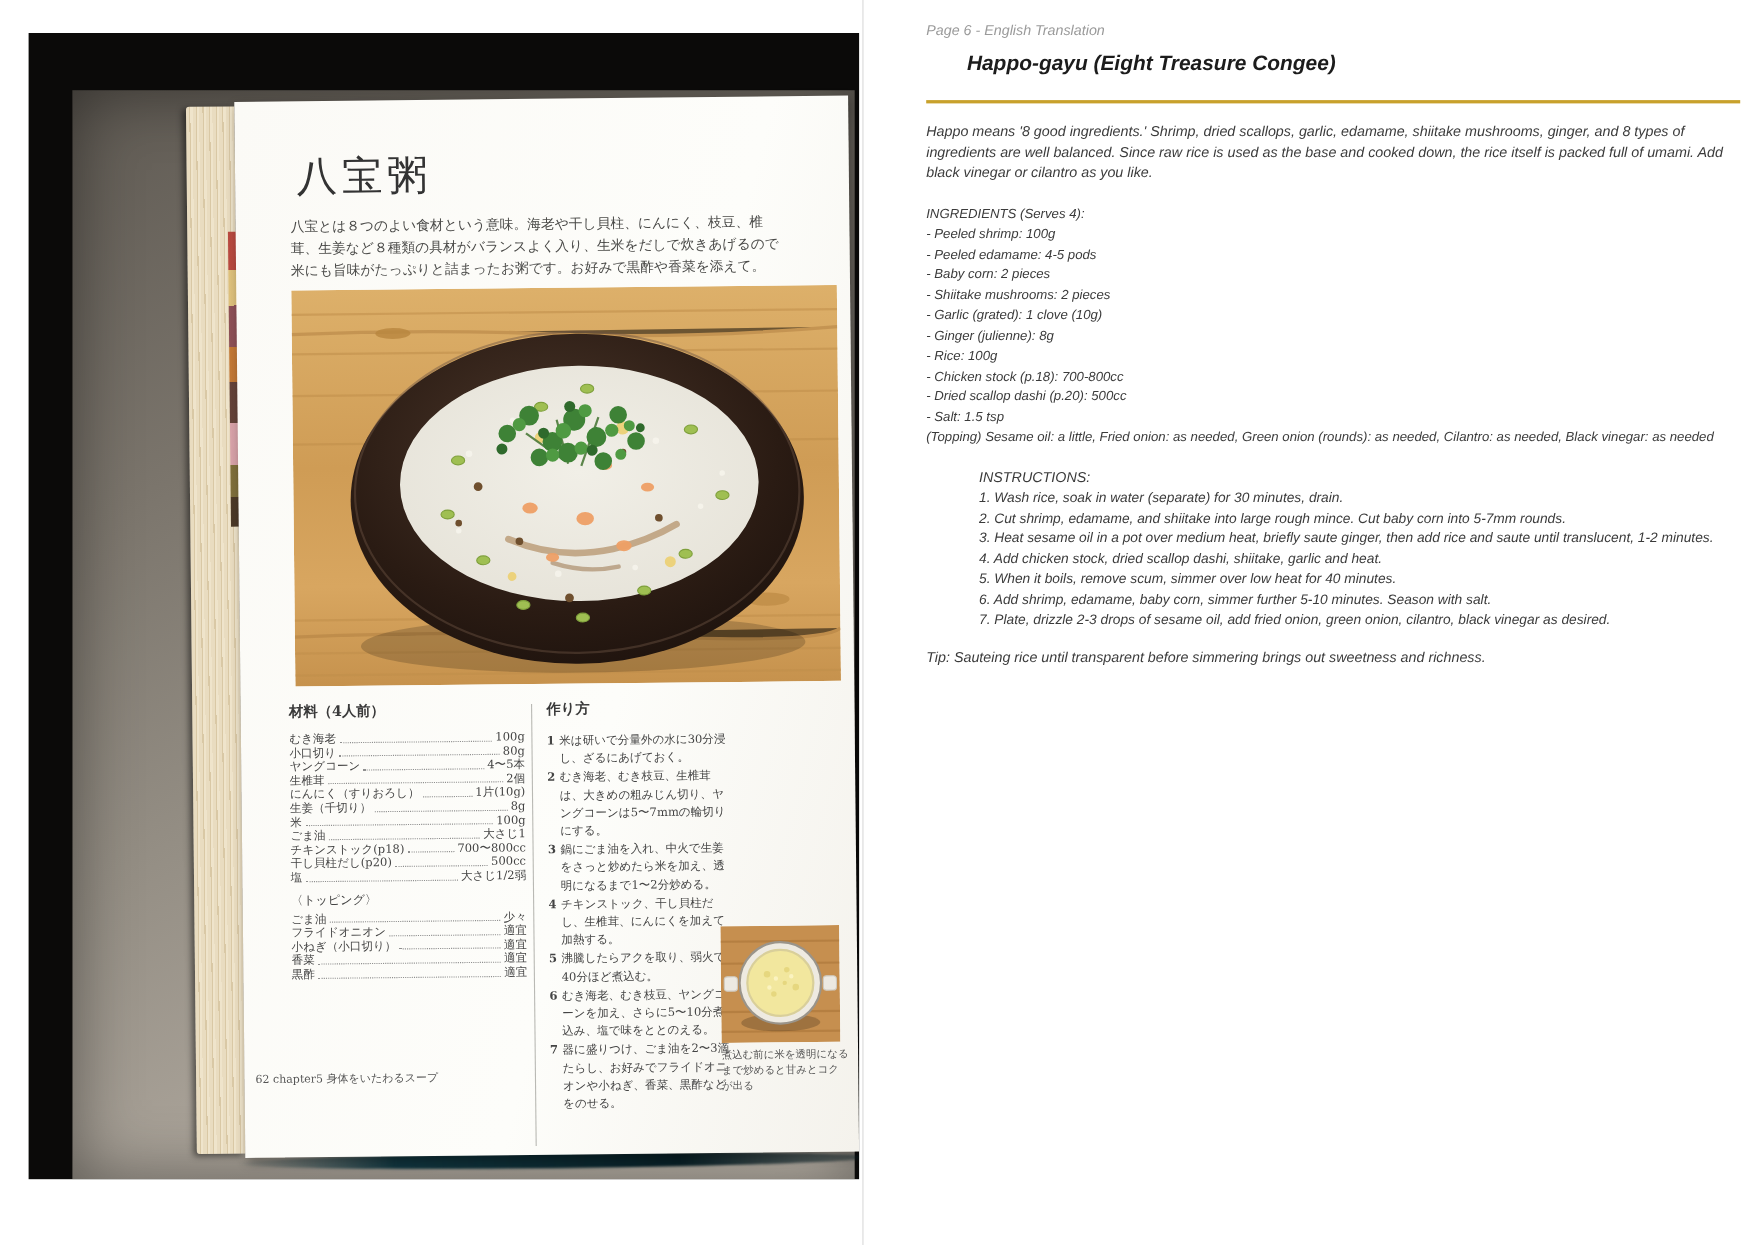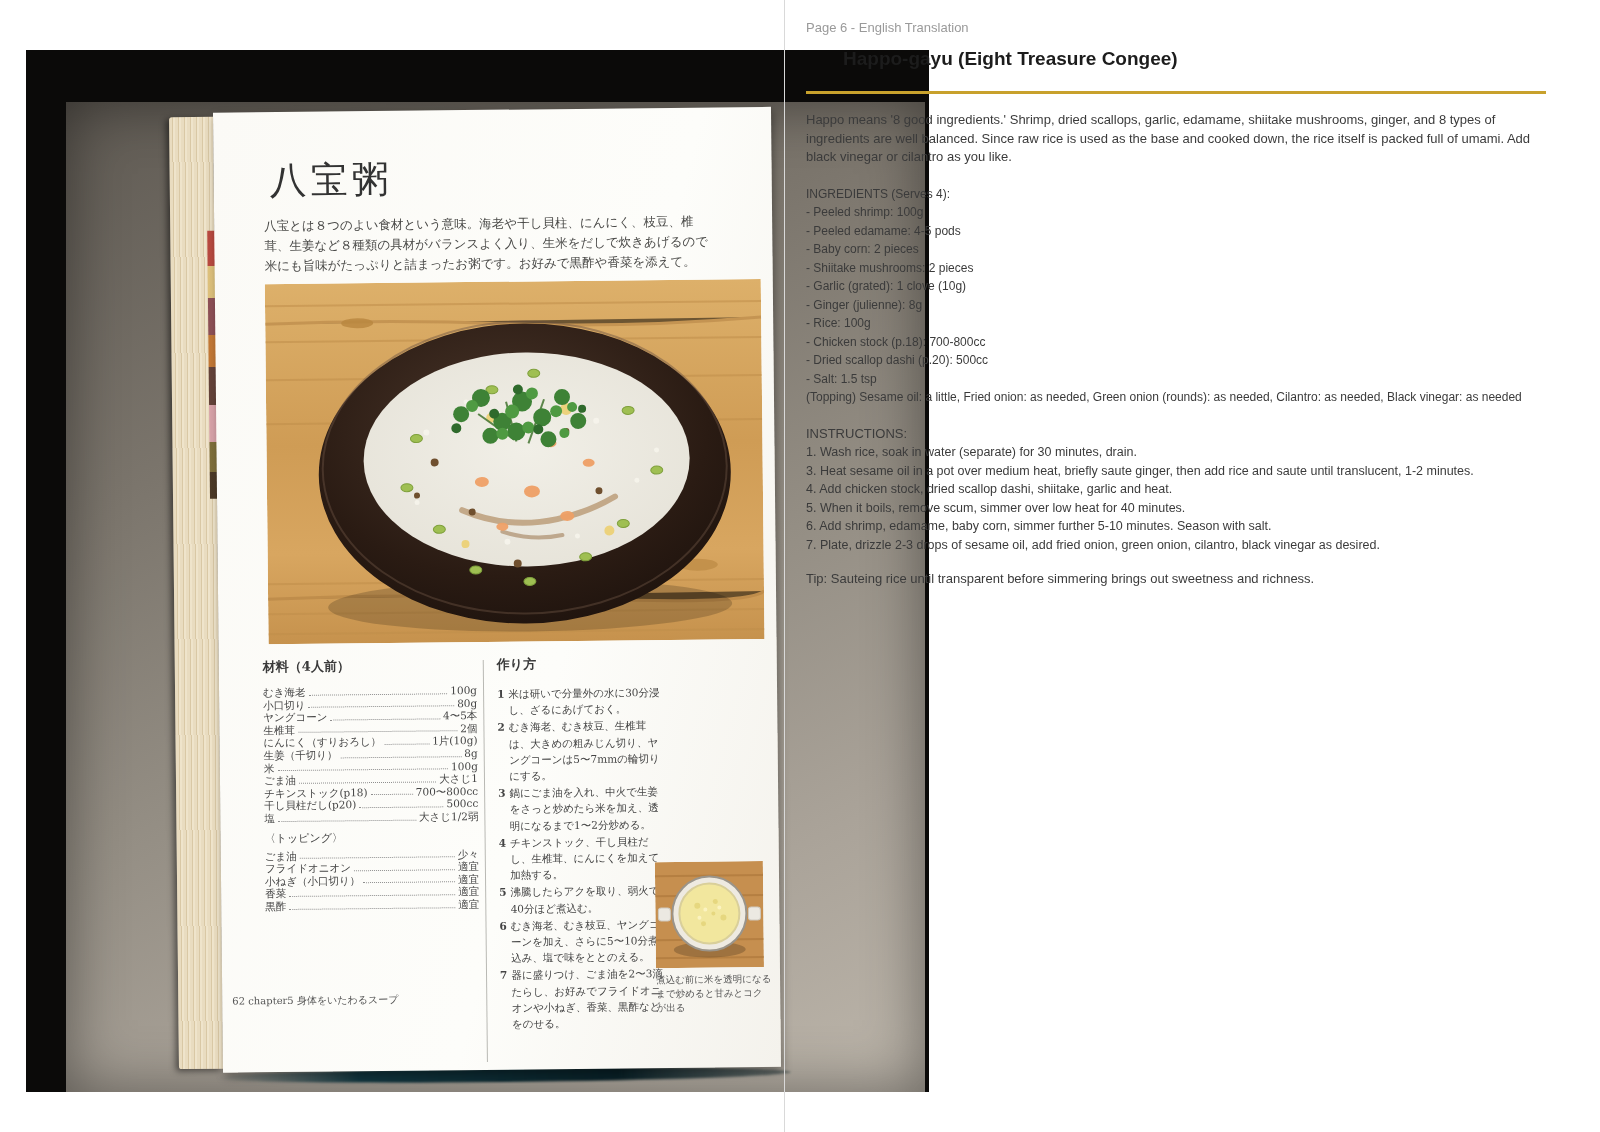--- a/index.html
+++ b/index.html
@@ -1,20 +1,20 @@
 <!DOCTYPE html>
 <html><head>
 <meta charset="utf-8">
 <style>
   * { margin:0; padding:0; box-sizing:border-box; }
   html,body { width:1600px; height:1132px; background:#ffffff; overflow:hidden;
               font-family:"Liberation Sans", sans-serif; }
 
   
-  .photo { position:absolute; left:26px; top:50px; width:903px; height:1042px;
+  .photo { position:absolute; left:26px; top:30px; width:755px; height:1042px;
            background:#0b0a09; overflow:hidden; }
   .photo .surface { position:absolute; left:40px; top:52px; right:4px; bottom:0;
            background:linear-gradient(155deg,#5f5a53 0%,#7b756c 30%,#948e84 55%,#aaa399 78%,#bcb5aa 100%);
            box-shadow:inset 0 0 60px rgba(0,0,0,.45); }
   .book { position:absolute; left:148px; top:60px; width:602px; height:960px;
           transform:rotate(-0.6deg); }
   .fore-edge { position:absolute; left:0; top:4px; width:44px; height:952px;
           background:repeating-linear-gradient(90deg,#e9dcc0 0 3px,#d9c8a5 3px 4px,#efe4cb 4px 6px);
           border-radius:3px 0 0 3px; box-shadow:-3px 2px 6px rgba(0,0,0,.5); }
   .tabs { position:absolute; left:37px; top:118px; width:9px; height:268px; opacity:.95;
@@ -50,28 +50,28 @@
   .pot-figure { position:absolute; left:434px; top:754px; width:116px; }
   .pot-figure svg { display:block; }
   .pot-caption { margin-top:5px; font-size:9.5px; line-height:14px; color:#555; }
 
   .page-footer { position:absolute; left:10px; top:882px; font-size:10px; color:#555; }
 
   
   .panel-divider { position:absolute; left:784px; top:0; width:1px; height:1132px; background:#d9d9d9; }
 
   
-  .right { position:absolute; left:806px; top:20px; width:740px; color:#3b3b3b; }
+  .right { position:absolute; left:842px; top:20px; width:740px; color:#3b3b3b;font-style:italic; }
   .page-label { font-size:13px; color:#9a9a9a; }
   .title { margin-top:13px; font-size:19px; font-weight:bold; color:#1c1c1c;margin-left:37px; }
   .rule { height:3px; margin:21px 0 17px; }
   .desc { font-size:13px; line-height:18.5px; }
   .section { margin-top:18px; }
   .line { font-size:12px; line-height:18.5px; }
-  .steps-en .line { font-size:12.5px; white-space:nowrap; }
+  .steps-en .line { font-size:12.5px; white-space:nowrap;margin-left:48px; }
   .tip { margin-top:16px; font-size:13px; line-height:18.5px; }
 </style>
 </head>
 <body>
 
 <div class="photo">
   <div class="surface"></div>
 
   <div class="book-shadow"></div>
 
@@ -431,20 +431,21 @@
       </div>
     <div class="line">(Topping) Sesame oil: a little, Fried onion: as needed, Green onion (rounds): as needed, Cilantro: as needed, Black vinegar: as needed</div>
   </div>
 
   <div class="section steps-en">
     <div class="line" style="font-size:13px">INSTRUCTIONS:</div>
     <div>
 
         <div class="line">1. Wash rice, soak in water (separate) for 30 minutes, drain.</div>
 
+        <div class="line">2. Cut shrimp, edamame, and shiitake into large rough mince. Cut baby corn into 5-7mm rounds.</div>
 
         <div class="line">3. Heat sesame oil in a pot over medium heat, briefly saute ginger, then add rice and saute until translucent, 1-2 minutes.</div>
 
         <div class="line">4. Add chicken stock, dried scallop dashi, shiitake, garlic and heat.</div>
 
         <div class="line">5. When it boils, remove scum, simmer over low heat for 40 minutes.</div>
 
         <div class="line">6. Add shrimp, edamame, baby corn, simmer further 5-10 minutes. Season with salt.</div>
 
         <div class="line">7. Plate, drizzle 2-3 drops of sesame oil, add fried onion, green onion, cilantro, black vinegar as desired.</div>

